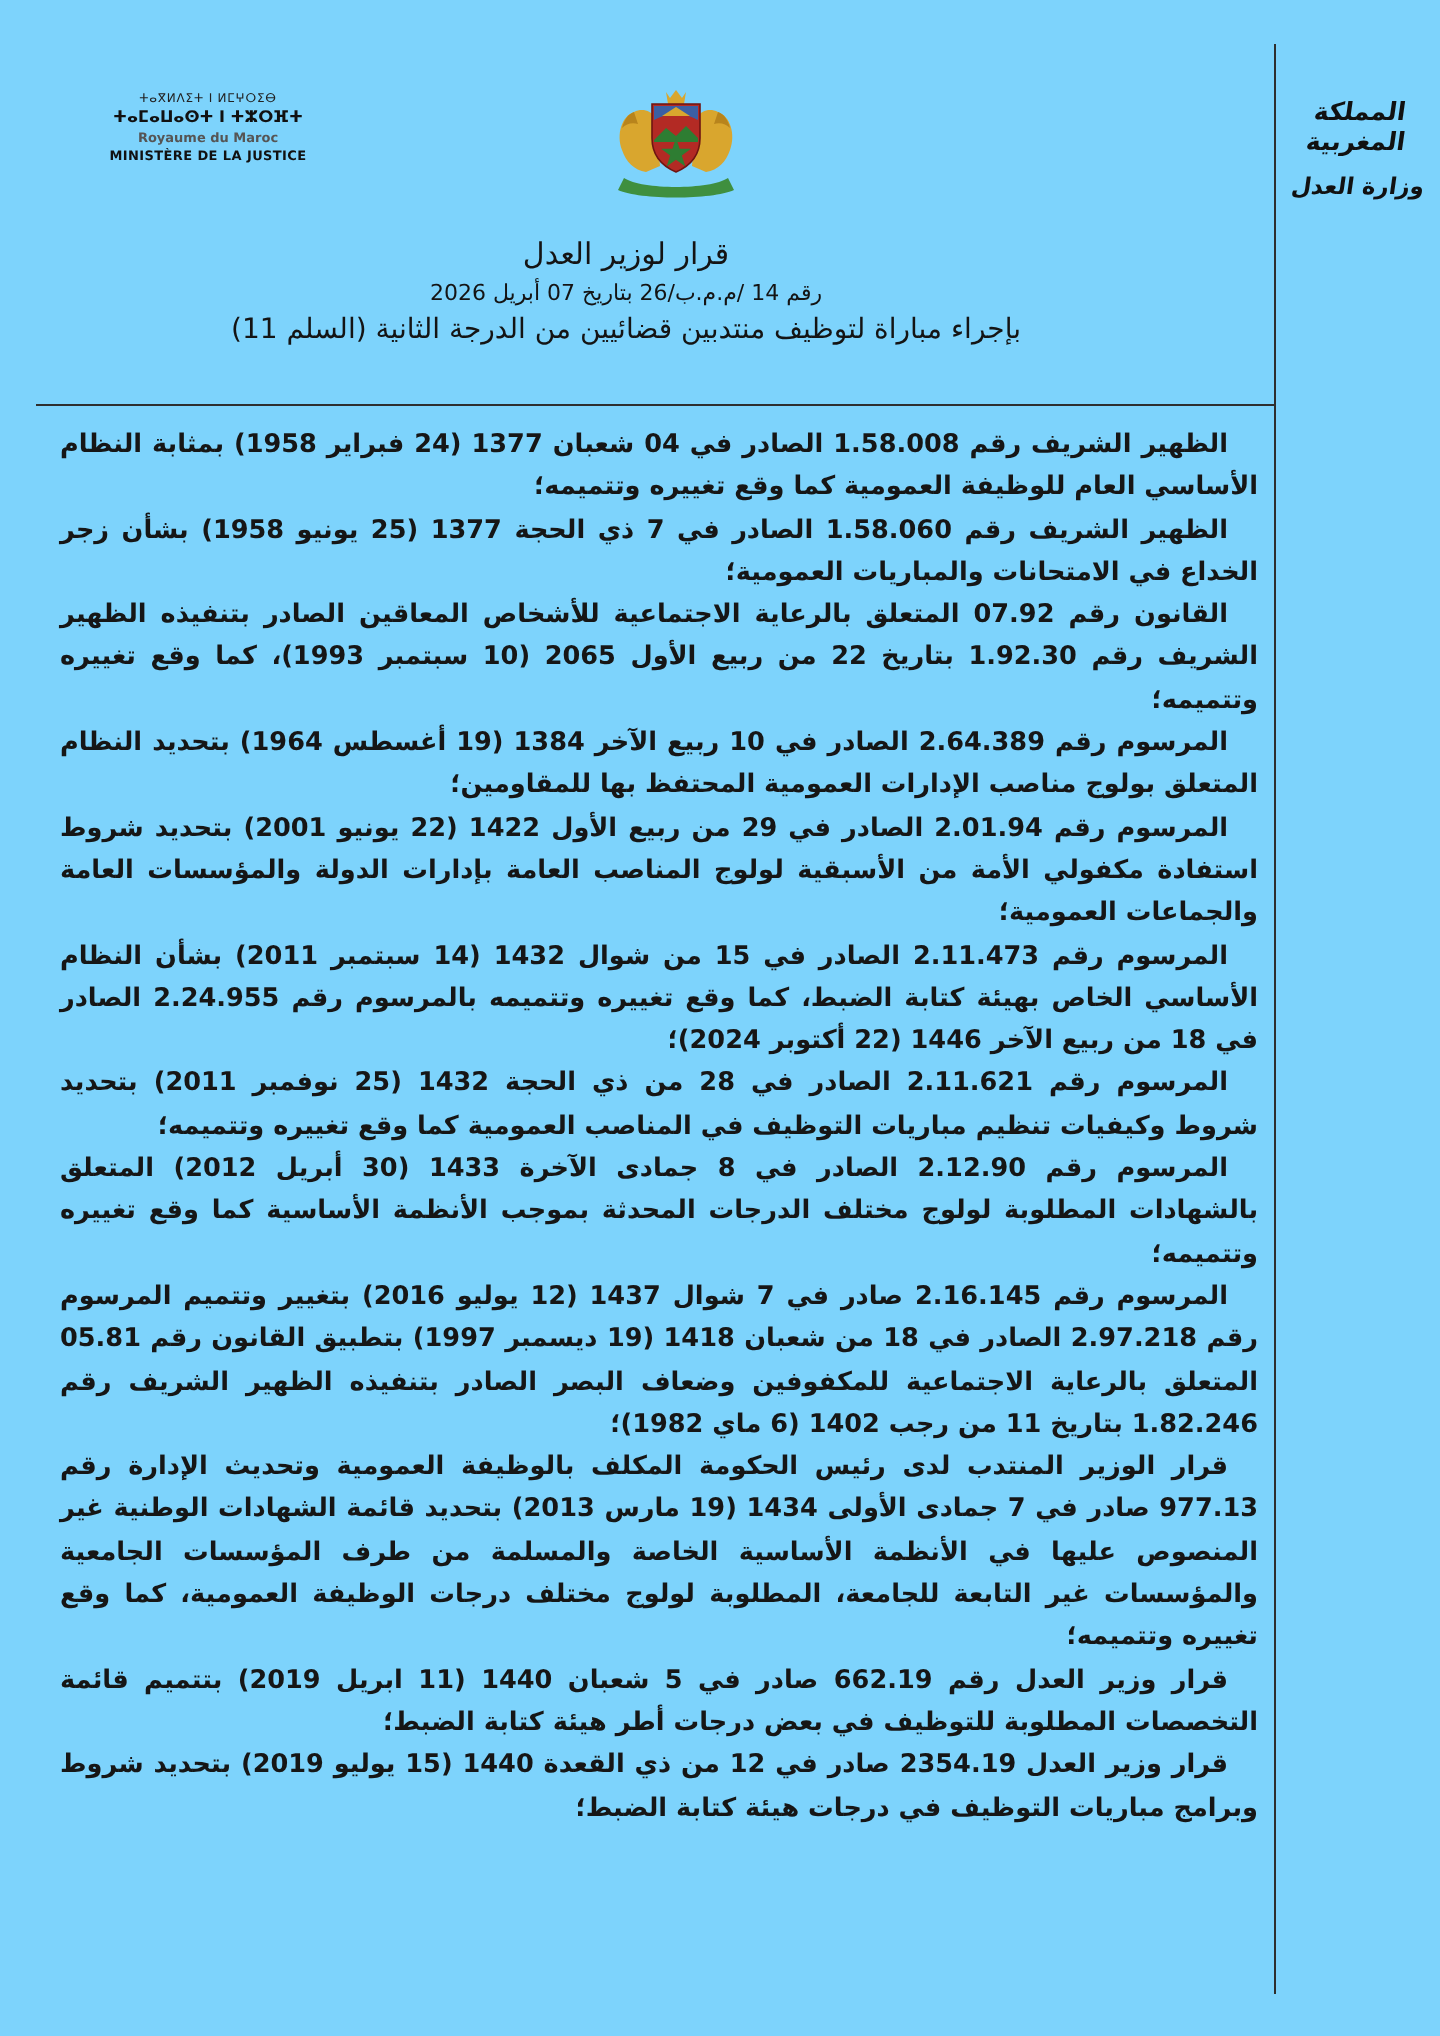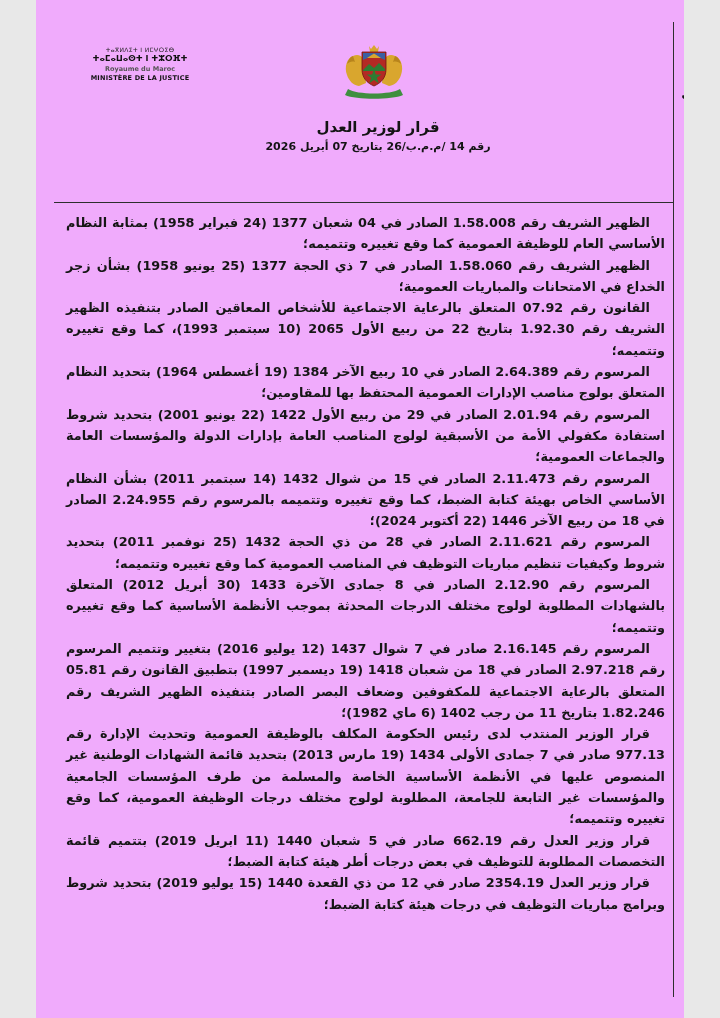--- a/index.html
+++ b/index.html
@@ -1,21 +1,21 @@
 <!DOCTYPE html>
 <html lang="ar"><head>
 <meta charset="utf-8">
 <style>
   html, body { margin: 0; padding: 0; background: #e8e8e8; }
   .page {
     position: relative;
-    width: 648px;
+    width: 720px;
     height: 1018px;
     margin: 0 auto;
-    background: #f0abfc;
+    background: #7dd3fc;
     overflow: hidden;
     font-family: "DejaVu Sans", sans-serif;
     color: #1c1c1c;
   }
   
   .vrule { position: absolute; left: 637px; top: 22px; width: 1px; height: 975px; background: #2e2e2e; }
   .hrule { position: absolute; left: 18px; top: 202px; width: 619px; height: 1px; background: #2e2e2e; }
 
   
   .logo-left {
@@ -33,22 +33,22 @@
   
   .callig {
     position: absolute; left: 640px; top: 48px; width: 78px;
     direction: rtl; text-align: center; color: #111;
   }
   .callig .c1 { display: block; font-size: 12.5px; font-weight: bold; transform: skewX(-8deg); }
   .callig .c2 { display: block; font-size: 11.5px; font-weight: bold; margin-top: 8px; transform: skewX(-8deg); }
 
   
   .title-block {
-    position: absolute; left: 42px; top: 118px; width: 600px;
-    direction: rtl; text-align: center; font-weight: bold; color: #141414;
+    position: absolute; left: 13px; top: 118px; width: 600px;
+    direction: rtl; text-align: center; font-weight: normal; color: #141414;
   }
   .title-block .t1 { display: block; font-size: 15px; }
   .title-block .t2 { display: block; font-size: 11px; margin-top: 4px; }
   .title-block .t3 { display: block; font-size: 14px; margin-top: 4px; }
 
   
   .body-text {
     position: absolute; left: 30px; top: 212px; width: 599px;
     direction: rtl; unicode-bidi: embed;
     text-align: justify;
@@ -100,20 +100,21 @@
   </div>
 
   <div class="callig">
     <span class="c1">المملكة المغربية</span>
     <span class="c2">وزارة العدل</span>
   </div>
 
   <div class="title-block">
     <span class="t1">قرار لوزير العدل</span>
     <span class="t2">رقم 14 /م.م.ب/26 بتاريخ 07 أبريل 2026</span>
+    <span class="t3">بإجراء مباراة لتوظيف منتدبين قضائيين من الدرجة الثانية (السلم 11)</span>
   </div>
 
   <div class="body-text">
     <p>الظهير الشريف رقم 1.58.008 الصادر في 04 شعبان 1377 (24 فبراير 1958) بمثابة النظام الأساسي العام للوظيفة العمومية كما وقع تغييره وتتميمه؛</p>
     <p>الظهير الشريف رقم 1.58.060 الصادر في 7 ذي الحجة 1377 (25 يونيو 1958) بشأن زجر الخداع في الامتحانات والمباريات العمومية؛</p>
     <p>القانون رقم 07.92 المتعلق بالرعاية الاجتماعية للأشخاص المعاقين الصادر بتنفيذه الظهير الشريف رقم 1.92.30 بتاريخ 22 من ربيع الأول 2065 (10 سبتمبر 1993)، كما وقع تغييره وتتميمه؛</p>
     <p>المرسوم رقم 2.64.389 الصادر في 10 ربيع الآخر 1384 (19 أغسطس 1964) بتحديد النظام المتعلق بولوج مناصب الإدارات العمومية المحتفظ بها للمقاومين؛</p>
     <p>المرسوم رقم 2.01.94 الصادر في 29 من ربيع الأول 1422 (22 يونيو 2001) بتحديد شروط استفادة مكفولي الأمة من الأسبقية لولوج المناصب العامة بإدارات الدولة والمؤسسات العامة والجماعات العمومية؛</p>
     <p>المرسوم رقم 2.11.473 الصادر في 15 من شوال 1432 (14 سبتمبر 2011) بشأن النظام الأساسي الخاص بهيئة كتابة الضبط، كما وقع تغييره وتتميمه بالمرسوم رقم 2.24.955 الصادر في 18 من ربيع الآخر 1446 (22 أكتوبر 2024)؛</p>
     <p>المرسوم رقم 2.11.621 الصادر في 28 من ذي الحجة 1432 (25 نوفمبر 2011) بتحديد شروط وكيفيات تنظيم مباريات التوظيف في المناصب العمومية كما وقع تغييره وتتميمه؛</p>

